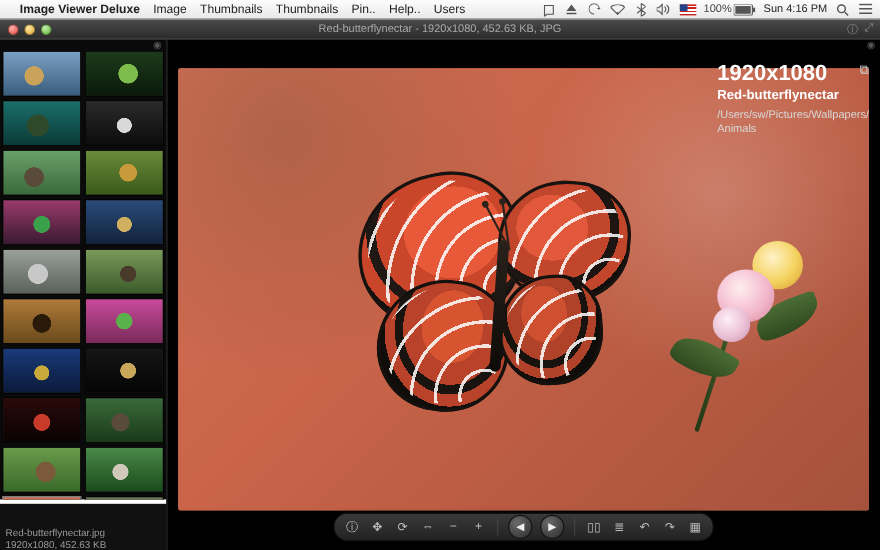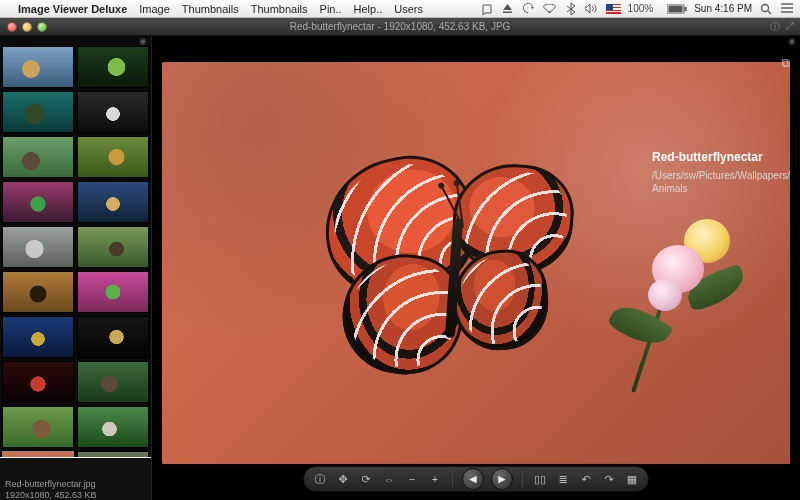--- a/index.html
+++ b/index.html
@@ -28,21 +28,21 @@
 
 
 .body{display:flex;height:calc(100% - 18px)}
 .sidebar{width:152px;background:#0a0a0a;display:flex;flex-direction:column;border-right:1px solid #222}
 .grip{height:10px;display:flex;justify-content:flex-end;align-items:flex-start}
 .grip span{width:10px;height:10px;color:#555;font-size:9px;margin-right:2px}
 .thumbs{flex:1;overflow:hidden;padding:0 2px;display:grid;grid-template-columns:1fr 1fr;gap:3px;align-content:start}
 .thumb{height:42px;background:#222;border:1px solid #000;position:relative;overflow:hidden}
 .thumb.sel{border:1px solid #888;box-shadow:0 0 0 1px #aaa inset}
 .thumb .t-fill{position:absolute;inset:0}
-.footer{height:32px;background:#111;border-top:1px solid #ffffff;padding:21px 5px;font-size:9px;color:#999;line-height:1.2}
+.footer{height:32px;background:#111;border-top:4px solid #ffffff;padding:21px 5px;font-size:9px;color:#999;line-height:1.2}
 
 .main{flex:1;background:#000;position:relative;display:flex;flex-direction:column}
 .main .grip{height:10px}
 .viewer{flex:1;position:relative;display:flex;align-items:center;justify-content:center;overflow:hidden}
 .canvas{position:absolute;inset:16px 10px 36px 10px;background:#cf6f53;border-radius:2px;overflow:hidden}
 
 
 .canvas .bg{position:absolute;inset:0;background:
   radial-gradient(circle at 78% 28%,rgba(255,255,255,.2),transparent 30%),
   radial-gradient(circle at 15% 15%,rgba(120,80,60,.35),transparent 35%),
@@ -76,21 +76,21 @@
   repeating-radial-gradient(circle at 92% 88%,rgba(255,255,255,.85) 0 3px,transparent 3px 22px)}
 .bbody{position:absolute;left:124px;top:60px;width:10px;height:120px;background:linear-gradient(#2a221b,#0e0b08);border-radius:5px;transform:rotate(4deg)}
 .ant{position:absolute;width:2px;height:44px;background:#2a221b;border-radius:2px;top:26px}
 .ant.a1{left:126px;transform:rotate(-28deg)}
 .ant.a2{left:134px;transform:rotate(-8deg)}
 .ant::after{content:'';position:absolute;top:-4px;left:-2px;width:6px;height:6px;background:#2a221b;border-radius:50%}
 
 
 .info{position:absolute;right:0;top:0;width:158px;height:100%;background:linear-gradient(rgba(30,30,30,.0),rgba(30,30,30,.0));color:#fff;padding:10px 10px;display:flex;flex-direction:column;pointer-events:none}
 .info .fmt{font-size:20px;font-weight:bold;line-height:1.15}
-.info .meta-block{margin-top:94px}
+.info .meta-block{}
 .info .fname{font-size:12px;font-weight:600;margin-bottom:6px}
 .info .fpath{font-size:10px;color:#d8d8d8;line-height:1.25;word-break:break-all}
 .info .dup-icon{position:absolute;right:10px;top:10px;color:#c9c9c9;font-size:12px}
 
 
 .toolbar{position:absolute;bottom:8px;left:50%;transform:translateX(-50%);height:26px;background:linear-gradient(#3a3a3a,#222);border:1px solid #111;border-radius:13px;display:flex;align-items:center;padding:0 8px;gap:7px;box-shadow:0 2px 6px rgba(0,0,0,.6)}
 .toolbar .tbtn{width:16px;height:16px;display:flex;align-items:center;justify-content:center;color:#bcbcbc;font-size:11px}
 .toolbar .sep{width:1px;height:16px;background:#444;margin:0 2px}
 .toolbar .nav{width:22px;height:22px;border-radius:50%;background:radial-gradient(circle at 35% 30%,#6a6a6a,#2c2c2c);border:1px solid #111;display:flex;align-items:center;justify-content:center;color:#eee;font-size:12px}
 
@@ -136,21 +136,21 @@
         <svg width="8" height="12" viewBox="0 0 8 12">
           <path d="M4 0v12l4-3-4-3 4-3-4-3zM4 6L0 9M4 6L0 3" fill="none" stroke="#555" stroke-width="1"></path>
         </svg>
       </span>
     <span class="icon-slot">
         <svg width="13" height="11" viewBox="0 0 13 11">
           <path d="M0 4h2l3-3v9l-3-3H0zM7 3a3 3 0 0 1 0 5M9 1.5a5 5 0 0 1 0 8" fill="none" stroke="#555" stroke-width="1"></path>
         </svg>
       </span>
     <span class="flag"></span>
-    <span class="icon-slot" style="width:auto;gap:14px">
+    <span class="icon-slot" style="width:auto;gap:2px">
       <span>100%</span>
       <svg width="20" height="10" viewBox="0 0 20 10">
           <rect x="0" y="0" width="17" height="10" rx="1.5" fill="none" stroke="#555"></rect>
           <rect x="1.5" y="1.5" width="14" height="7" fill="#555"></rect>
           <rect x="17.5" y="3" width="2" height="4" fill="#555"></rect>
         </svg>
     </span>
     <span>Sun 4:16 PM</span>
     <span class="icon-slot">
         <svg width="12" height="12" viewBox="0 0 12 12">
@@ -277,20 +277,21 @@
             <div class="wing loL"></div>
             <div class="wing loR"></div>
             <div class="bbody"></div>
             <div class="ant a1"></div>
             <div class="ant a2"></div>
           </div>
         </div>
 
         <div class="info">
           <span class="dup-icon">⧉</span>
+          <div class="fmt">1920x1080</div>
           <div class="meta-block">
             <div class="fname">Red-butterflynectar</div>
             <div class="fpath">/Users/sw/Pictures/Wallpapers/Animals</div>
           </div>
         </div>
 
         <div class="toolbar" id="toolbar">
             <div class="tbtn">ⓘ</div>
             <div class="tbtn">✥</div>
             <div class="tbtn">⟳</div>

